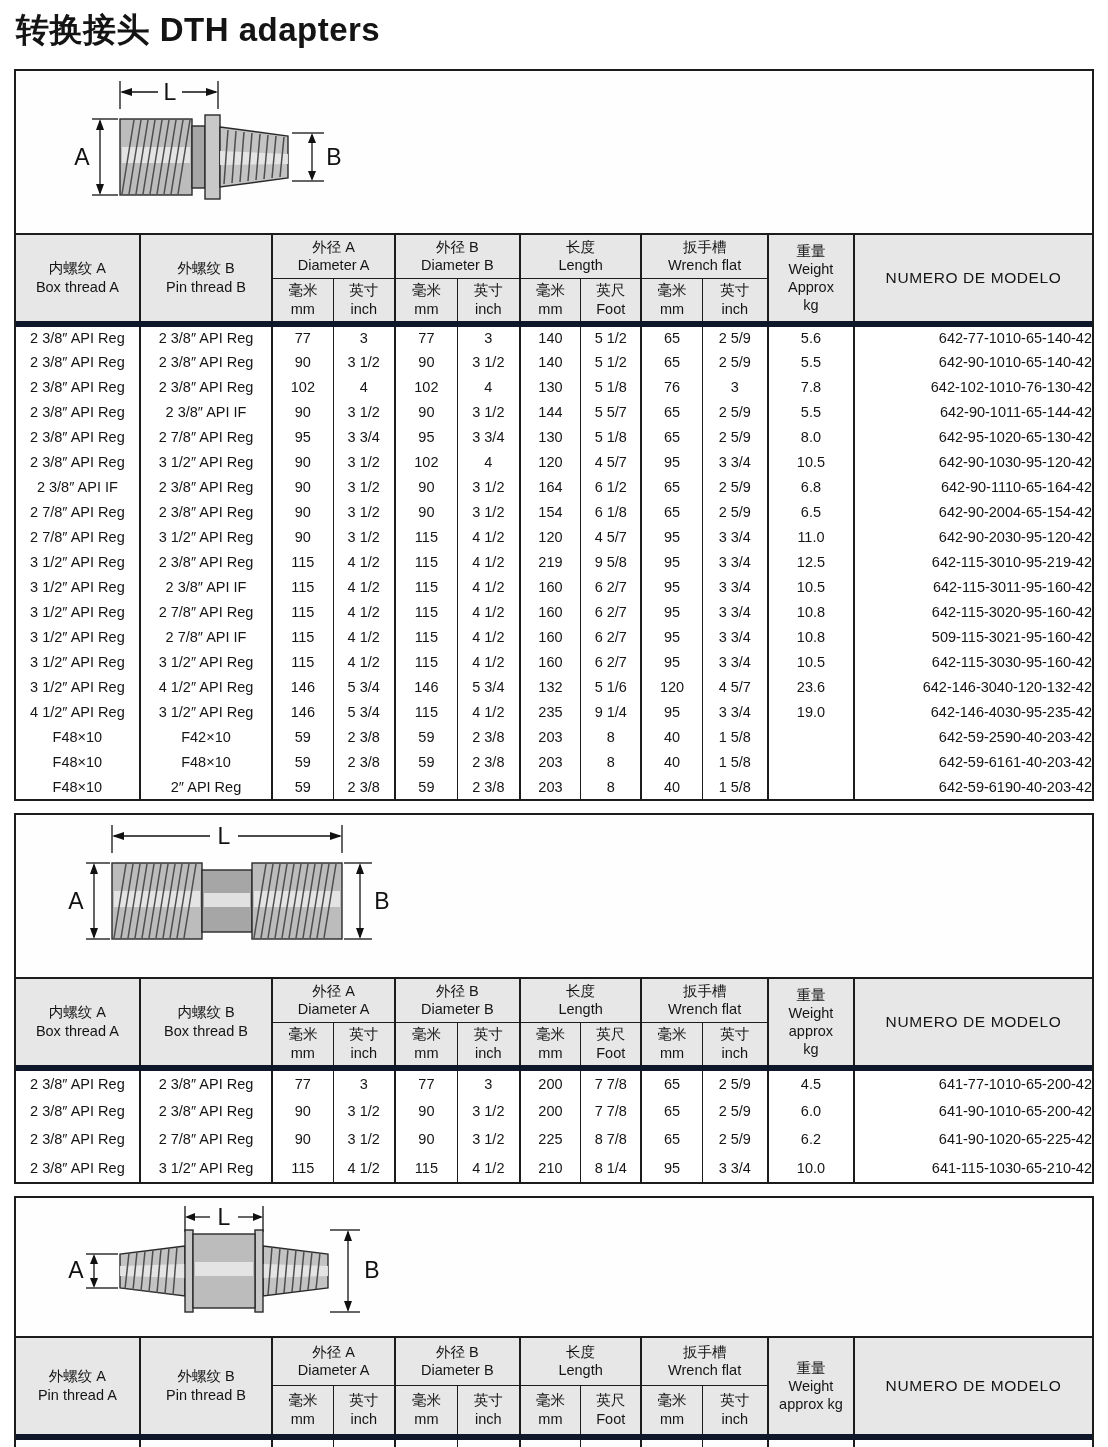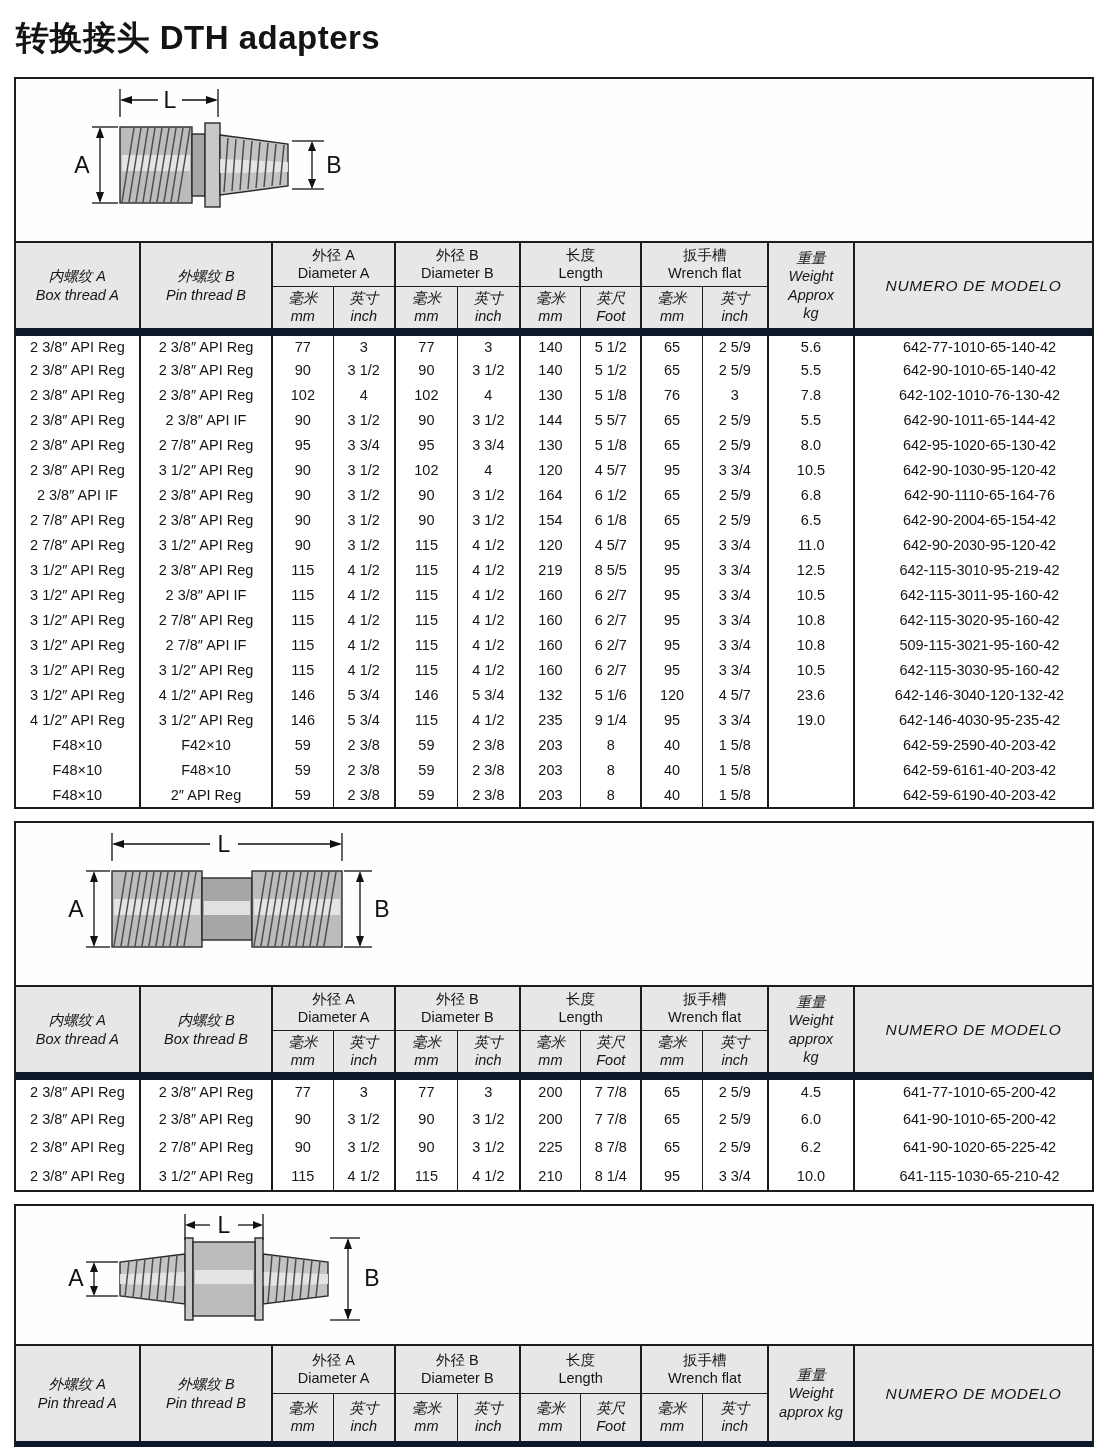--- a/index.html
+++ b/index.html
@@ -4,51 +4,51 @@
 <style>
   * { box-sizing: border-box; }
   html,body { margin:0; padding:0; background:#ffffff; }
   body {
     width:1108px;
     font-family:"Liberation Sans","DejaVu Sans",sans-serif;
     color:#151515;
   }
   .page { padding:8px 14px 10px 14px; }
   .page-title {
-    font-size:33px; font-weight:bold; margin:8px 0 16px 2px;
+    font-size:33px; font-weight:bold; margin:0 0 16px 2px;
     letter-spacing:0.5px; color:#141414;
   }
   .block {
     border:2px solid #1c1c1c; margin-bottom:12px; background:#fff;
   }
   .figure-panel { padding:6px 0 2px 26px; background:#fefefe; }
   table.spec-table {
     width:100%; border-collapse:collapse; table-layout:fixed;
     border-top:2px solid #1c1c1c;
   }
   th, td {
     border-left:1px solid #1c1c1c; text-align:center;
     font-size:14.5px; padding:0; overflow:hidden; white-space:nowrap;
   }
   td:first-child { border-left:none; }
   .bl0 { border-left:none !important; }
   .bl2 { border-left-width:2px !important; }
   thead th { background:#e7e7e7; font-weight:normal; vertical-align:middle; }
   thead th.grp { border-bottom:1px solid #1c1c1c; height:44px; }
-  thead th[rowspan], thead tr.unit-row th { border-bottom:8px solid #0f172a;font-style:italic; }
+  thead th[rowspan], thead tr.unit-row th { border-bottom:6px solid #0f172a; }
   thead tr.unit-row th { height:46px; }
   .t3 thead th.grp { height:48px; }
   .t3 thead tr.unit-row th { height:52px; }
   th .cn, th .en { display:block; line-height:1.28; }
   th .wline { display:block; line-height:1.25; }
   .model-h { font-size:15.5px; letter-spacing:0.6px; }
   .t1 tbody td { height:25px; }
   .t2 tbody td { height:28.5px; }
   .t3 tbody td { height:30px; }
-  td.tleft { text-align:center; padding-left:12px; }
+  td.tleft { text-align:right; padding-left:12px; }
   
   svg .outline { fill:#bcbcbc; stroke:#2a2a2a; stroke-width:1.4; }
   svg .neck    { fill:#a6a6a6; stroke:#2a2a2a; stroke-width:1.4; }
   svg .collar  { fill:#c8c8c8; stroke:#2a2a2a; stroke-width:1.4; }
   svg .pin     { fill:#c3c3c3; stroke:#2a2a2a; stroke-width:1.4; }
   svg .sheen   { fill:#e8e8e8; opacity:0.9; stroke:none; }
   svg .hatchline { stroke:#4d4d4d; stroke-width:1.5; }
   svg .dim   { stroke:#111; stroke-width:1.3; }
   svg .arrow { fill:#111; stroke:none; }
   svg .dimtxt { font-size:23px; fill:#111; }
@@ -291,21 +291,21 @@
             <td class="bl2">2 3/8″ API Reg</td>
             <td class="bl2">90</td>
             <td>3 1/2</td>
             <td class="bl2">90</td>
             <td>3 1/2</td>
             <td class="bl2">164</td>
             <td>6 1/2</td>
             <td class="bl2">65</td>
             <td>2 5/9</td>
             <td class="bl2">6.8</td>
-            <td class="bl2 tleft">642-90-1110-65-164-76</td>
+            <td class="bl2 tleft">642-90-1110-65-164-42</td>
           </tr>
           <tr>
             <td>2 7/8″ API Reg</td>
             <td class="bl2">2 3/8″ API Reg</td>
             <td class="bl2">90</td>
             <td>3 1/2</td>
             <td class="bl2">90</td>
             <td>3 1/2</td>
             <td class="bl2">154</td>
             <td>6 1/8</td>
@@ -329,21 +329,21 @@
             <td class="bl2 tleft">642-90-2030-95-120-42</td>
           </tr>
           <tr>
             <td>3 1/2″ API Reg</td>
             <td class="bl2">2 3/8″ API Reg</td>
             <td class="bl2">115</td>
             <td>4 1/2</td>
             <td class="bl2">115</td>
             <td>4 1/2</td>
             <td class="bl2">219</td>
-            <td>8 5/5</td>
+            <td>9 5/8</td>
             <td class="bl2">95</td>
             <td>3 3/4</td>
             <td class="bl2">12.5</td>
             <td class="bl2 tleft">642-115-3010-95-219-42</td>
           </tr>
           <tr>
             <td>3 1/2″ API Reg</td>
             <td class="bl2">2 3/8″ API IF</td>
             <td class="bl2">115</td>
             <td>4 1/2</td>

